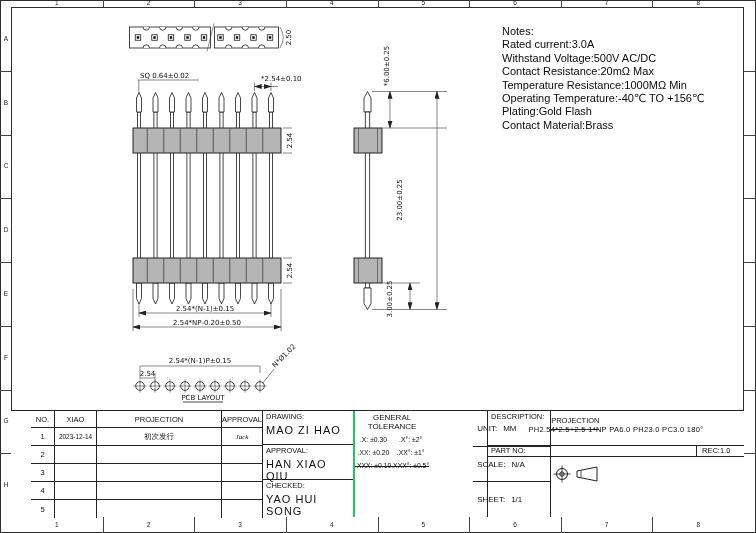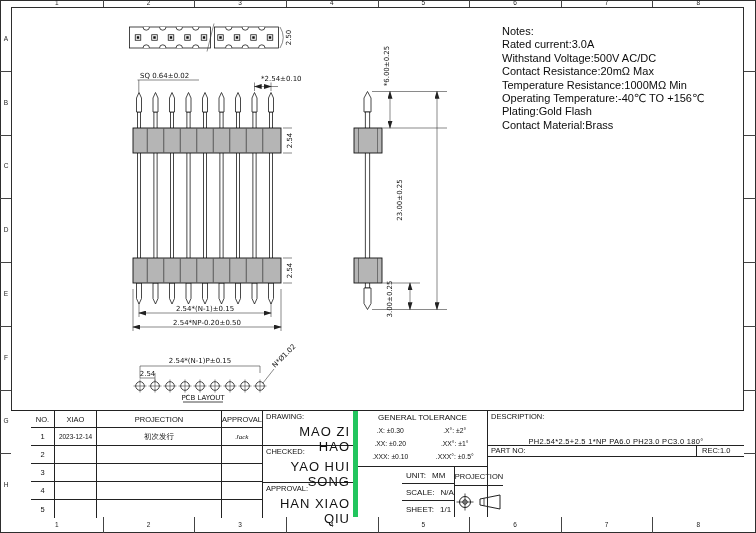--- a/index.html
+++ b/index.html
@@ -31,38 +31,38 @@
   #rev-grid .c{border-right:1px solid #222;border-bottom:1px solid #222;display:flex;align-items:center;justify-content:center;overflow:hidden;}
   #rev-grid .c.lastrow{border-bottom:none;}
   #rev-grid .hc{font-size:7.5px;}
   #rev-grid .datev{font-size:6.5px;}
   #rev-grid .descv{font-size:7.5px;}
   #rev-grid .apprv{font-size:7px;font-style:italic;font-family:"Liberation Serif",serif;}
   #sig-block{width:90px;border-left:0;display:flex;flex-direction:column;}
   #sig-block .sig{border-bottom:1px solid #222;padding:1px 3px;box-sizing:border-box;}
   #sig-block .sig:last-child{border-bottom:none;}
   #sig-block .siglab{font-size:7.5px;}
-  #sig-block .signame{font-size:13px;text-align:right;margin-top:3px;letter-spacing:1px;}
-  #tol-block{width:134px;border-left:5px solid #22c55e;display:flex;flex-direction:column;}
+  #sig-block .signame{font-size:11px;text-align:left;margin-top:3px;letter-spacing:1px;}
+  #tol-block{width:134px;border-left:2px solid #22c55e;display:flex;flex-direction:row;}
   #tol-top{height:56px;border-bottom:1px solid #222;box-sizing:border-box;padding-top:2px;}
   #tol-title{text-align:center;font-size:8px;margin-bottom:2px;}
   .tolrow{display:flex;font-size:6.8px;line-height:13px;}
   .tolrow span{flex:1;text-align:center;white-space:pre;}
   #tol-bottom{flex:1;display:flex;margin-left:44px;}
   #tb-left{width:78px;display:flex;flex-direction:column;border-right:1px solid #222;box-sizing:border-box;}
   #tb-left .trow{flex:1;border-bottom:1px solid #222;display:flex;align-items:center;padding-left:4px;gap:6px;font-size:8px;box-sizing:border-box;}
   #tb-left .trow:last-child{border-bottom:none;}
   #tb-right{flex:1;display:flex;flex-direction:column;}
   #proj-label{height:19px;border-bottom:1px solid #222;display:flex;align-items:center;justify-content:center;font-size:7.5px;box-sizing:border-box;}
   #proj-symbol{flex:1;display:flex;align-items:center;justify-content:center;gap:3px;}
   #right-block{flex:1;border-left:1px solid #222;display:flex;flex-direction:column;}
   #company-cell{height:50px;border-bottom:1px solid #222;display:flex;align-items:center;justify-content:center;font-size:19px;letter-spacing:3px;font-family:"Liberation Serif","DejaVu Serif",serif;box-sizing:border-box;}
   #desc-cell{height:35px;border-bottom:1px solid #222;box-sizing:border-box;padding:1px 3px;}
   #desc-label{font-size:7.5px;}
-  #desc-value{font-size:7.5px;text-align:center;margin-top:16px;letter-spacing:.3px;}
+  #desc-value{font-size:7.5px;text-align:center;margin-top:4px;letter-spacing:.3px;}
   .kvrow{height:11px;display:flex;box-sizing:border-box;font-size:7.5px;line-height:10px;}
   .kvrow .kl{flex:1;padding-left:3px;}
   .kvrow .kr{width:48px;border-left:1px solid #222;padding-left:5px;box-sizing:border-box;}
   #part-row{border-bottom:1px solid #222;}
 </style>
 </head>
 <body>
 
 <div id="outer-border"></div>
 <div id="inner-frame"></div>
@@ -362,27 +362,27 @@
       <div class="c datev lastrow"></div>
       <div class="c descv lastrow"></div>
       <div class="c apprv lastrow"></div>
     </div>
 
   <div id="sig-block" class="col">
     <div class="sig" style="height:35px">
       <div class="siglab">DRAWING:</div>
       <div class="signame">MAO ZI HAO</div>
     </div>
+    <div class="sig" style="height:35px">
+      <div class="siglab">APPROVAL:</div>
+      <div class="signame">HAN XIAO QIU</div>
+    </div>
     <div class="sig" style="height:37px">
       <div class="siglab">CHECKED:</div>
       <div class="signame">YAO HUI SONG</div>
-    </div>
-    <div class="sig" style="height:35px">
-      <div class="siglab">APPROVAL:</div>
-      <div class="signame">HAN XIAO QIU</div>
     </div>
   </div>
 
   <div id="tol-block" class="col">
     <div id="tol-top">
       <div id="tol-title">GENERAL TOLERANCE</div>
       <div id="tol-rows">
           <div class="tolrow">
             <span>.X: ±0.30</span>
             <span>.X°: ±2°</span>

